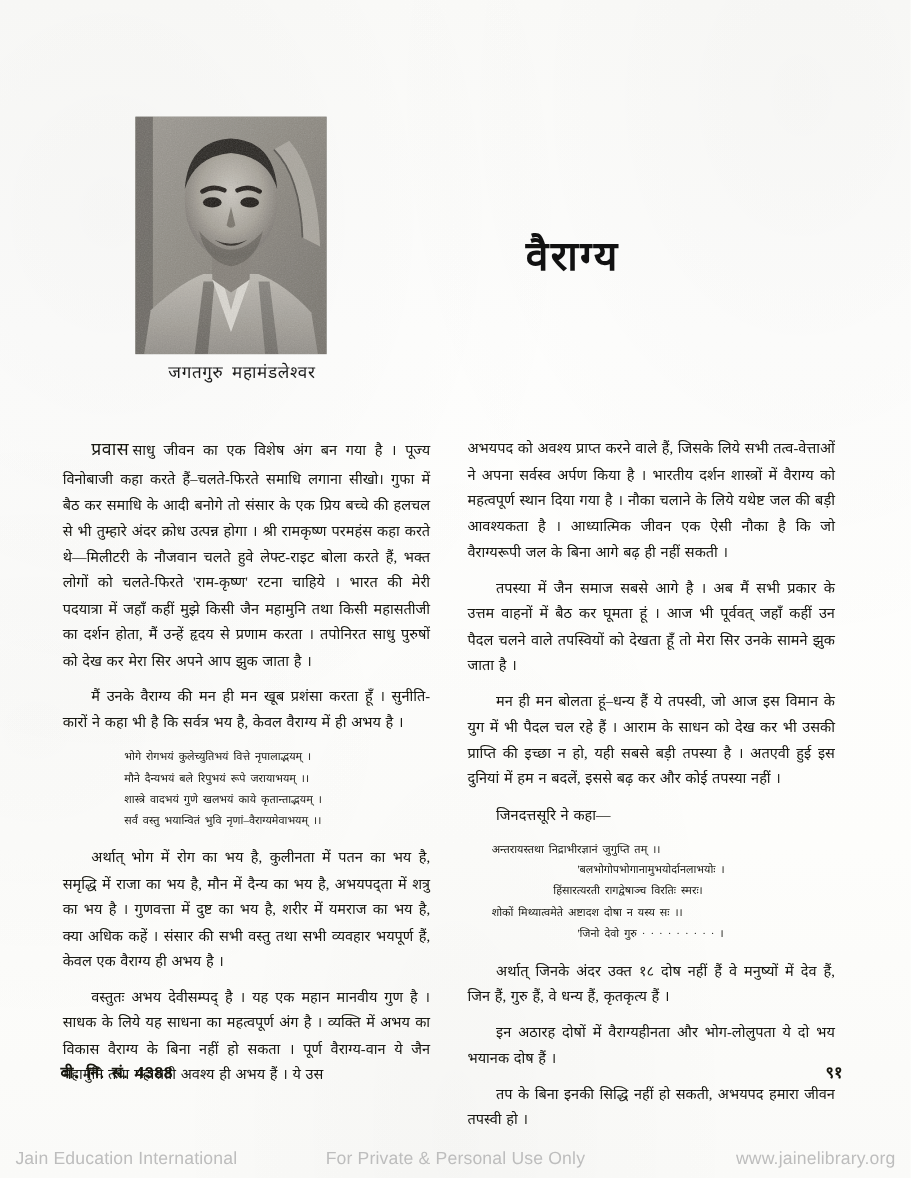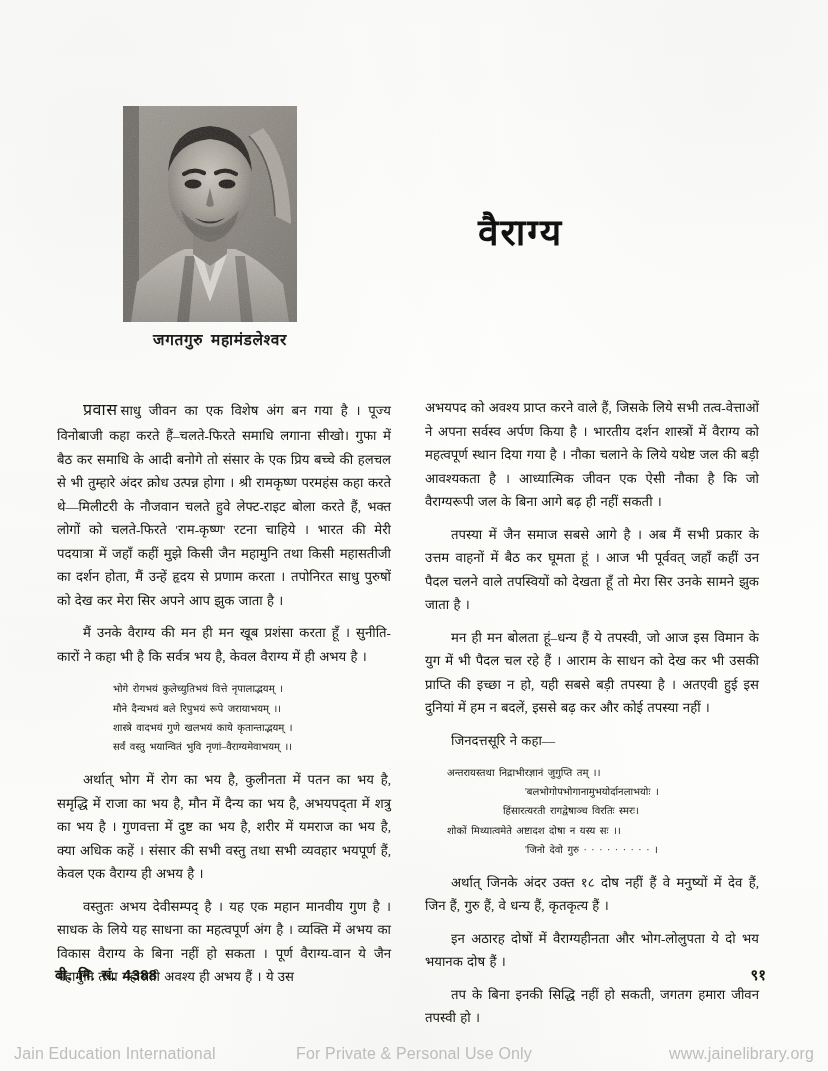--- a/index.html
+++ b/index.html
@@ -51,21 +51,21 @@
   .caption {
     position: absolute;
     left: 55px;
     top: 328px;
     width: 330px;
     text-align: center;
     color: #1a1a1a;
   }
   .caption-line {
     font-family: "Liberation Sans", "DejaVu Sans", sans-serif;
-    font-weight: 700;
+    font-weight: 400;
     font-size: 15.5px;
     letter-spacing: 0.6px;
     line-height: 1.55;
     word-spacing: 3px;
   }
   .caption-line.l2 { font-size: 16.5px; }
 
   
   .article-title {
     position: absolute;
@@ -285,21 +285,21 @@
       <span class="vline ind3">'बलभोगोपभोगानामुभयोर्दानलाभयोः ।</span>
       <span class="vline ind2">हिंसारत्यरती रागद्वेषाञ्च विरतिः स्मरः।</span>
       <span class="vline">शोकों मिथ्यात्वमेते अष्टादश दोषा न यस्य सः ।।</span>
       <span class="vline ind3">'जिनो देवो गुरु · · · · · · · · · ।</span>
     </div>
 
     <p class="lead">अर्थात् जिनके अंदर उक्त १८ दोष नहीं हैं वे मनुष्यों में देव हैं, जिन हैं, गुरु हैं, वे धन्य हैं, कृतकृत्य हैं ।</p>
 
     <p class="lead">इन अठारह दोषों में वैराग्यहीनता और भोग-लोलुपता ये दो भय भयानक दोष हैं ।</p>
 
-    <p class="lead">तप के बिना इनकी सिद्धि नहीं हो सकती, जगतग हमारा जीवन तपस्वी हो ।</p>
+    <p class="lead">तप के बिना इनकी सिद्धि नहीं हो सकती, अभयपद हमारा जीवन तपस्वी हो ।</p>
   </div>
 
   <div class="folio-left">वी. नि. सं. 4388</div>
   <div class="folio-right">९१</div>
 
   <div class="scan-footer">
     <span class="sf-left">Jain Education International</span>
     <span class="sf-center">For Private &amp; Personal Use Only</span>
     <span class="sf-right">www.jainelibrary.org</span>
   </div>

